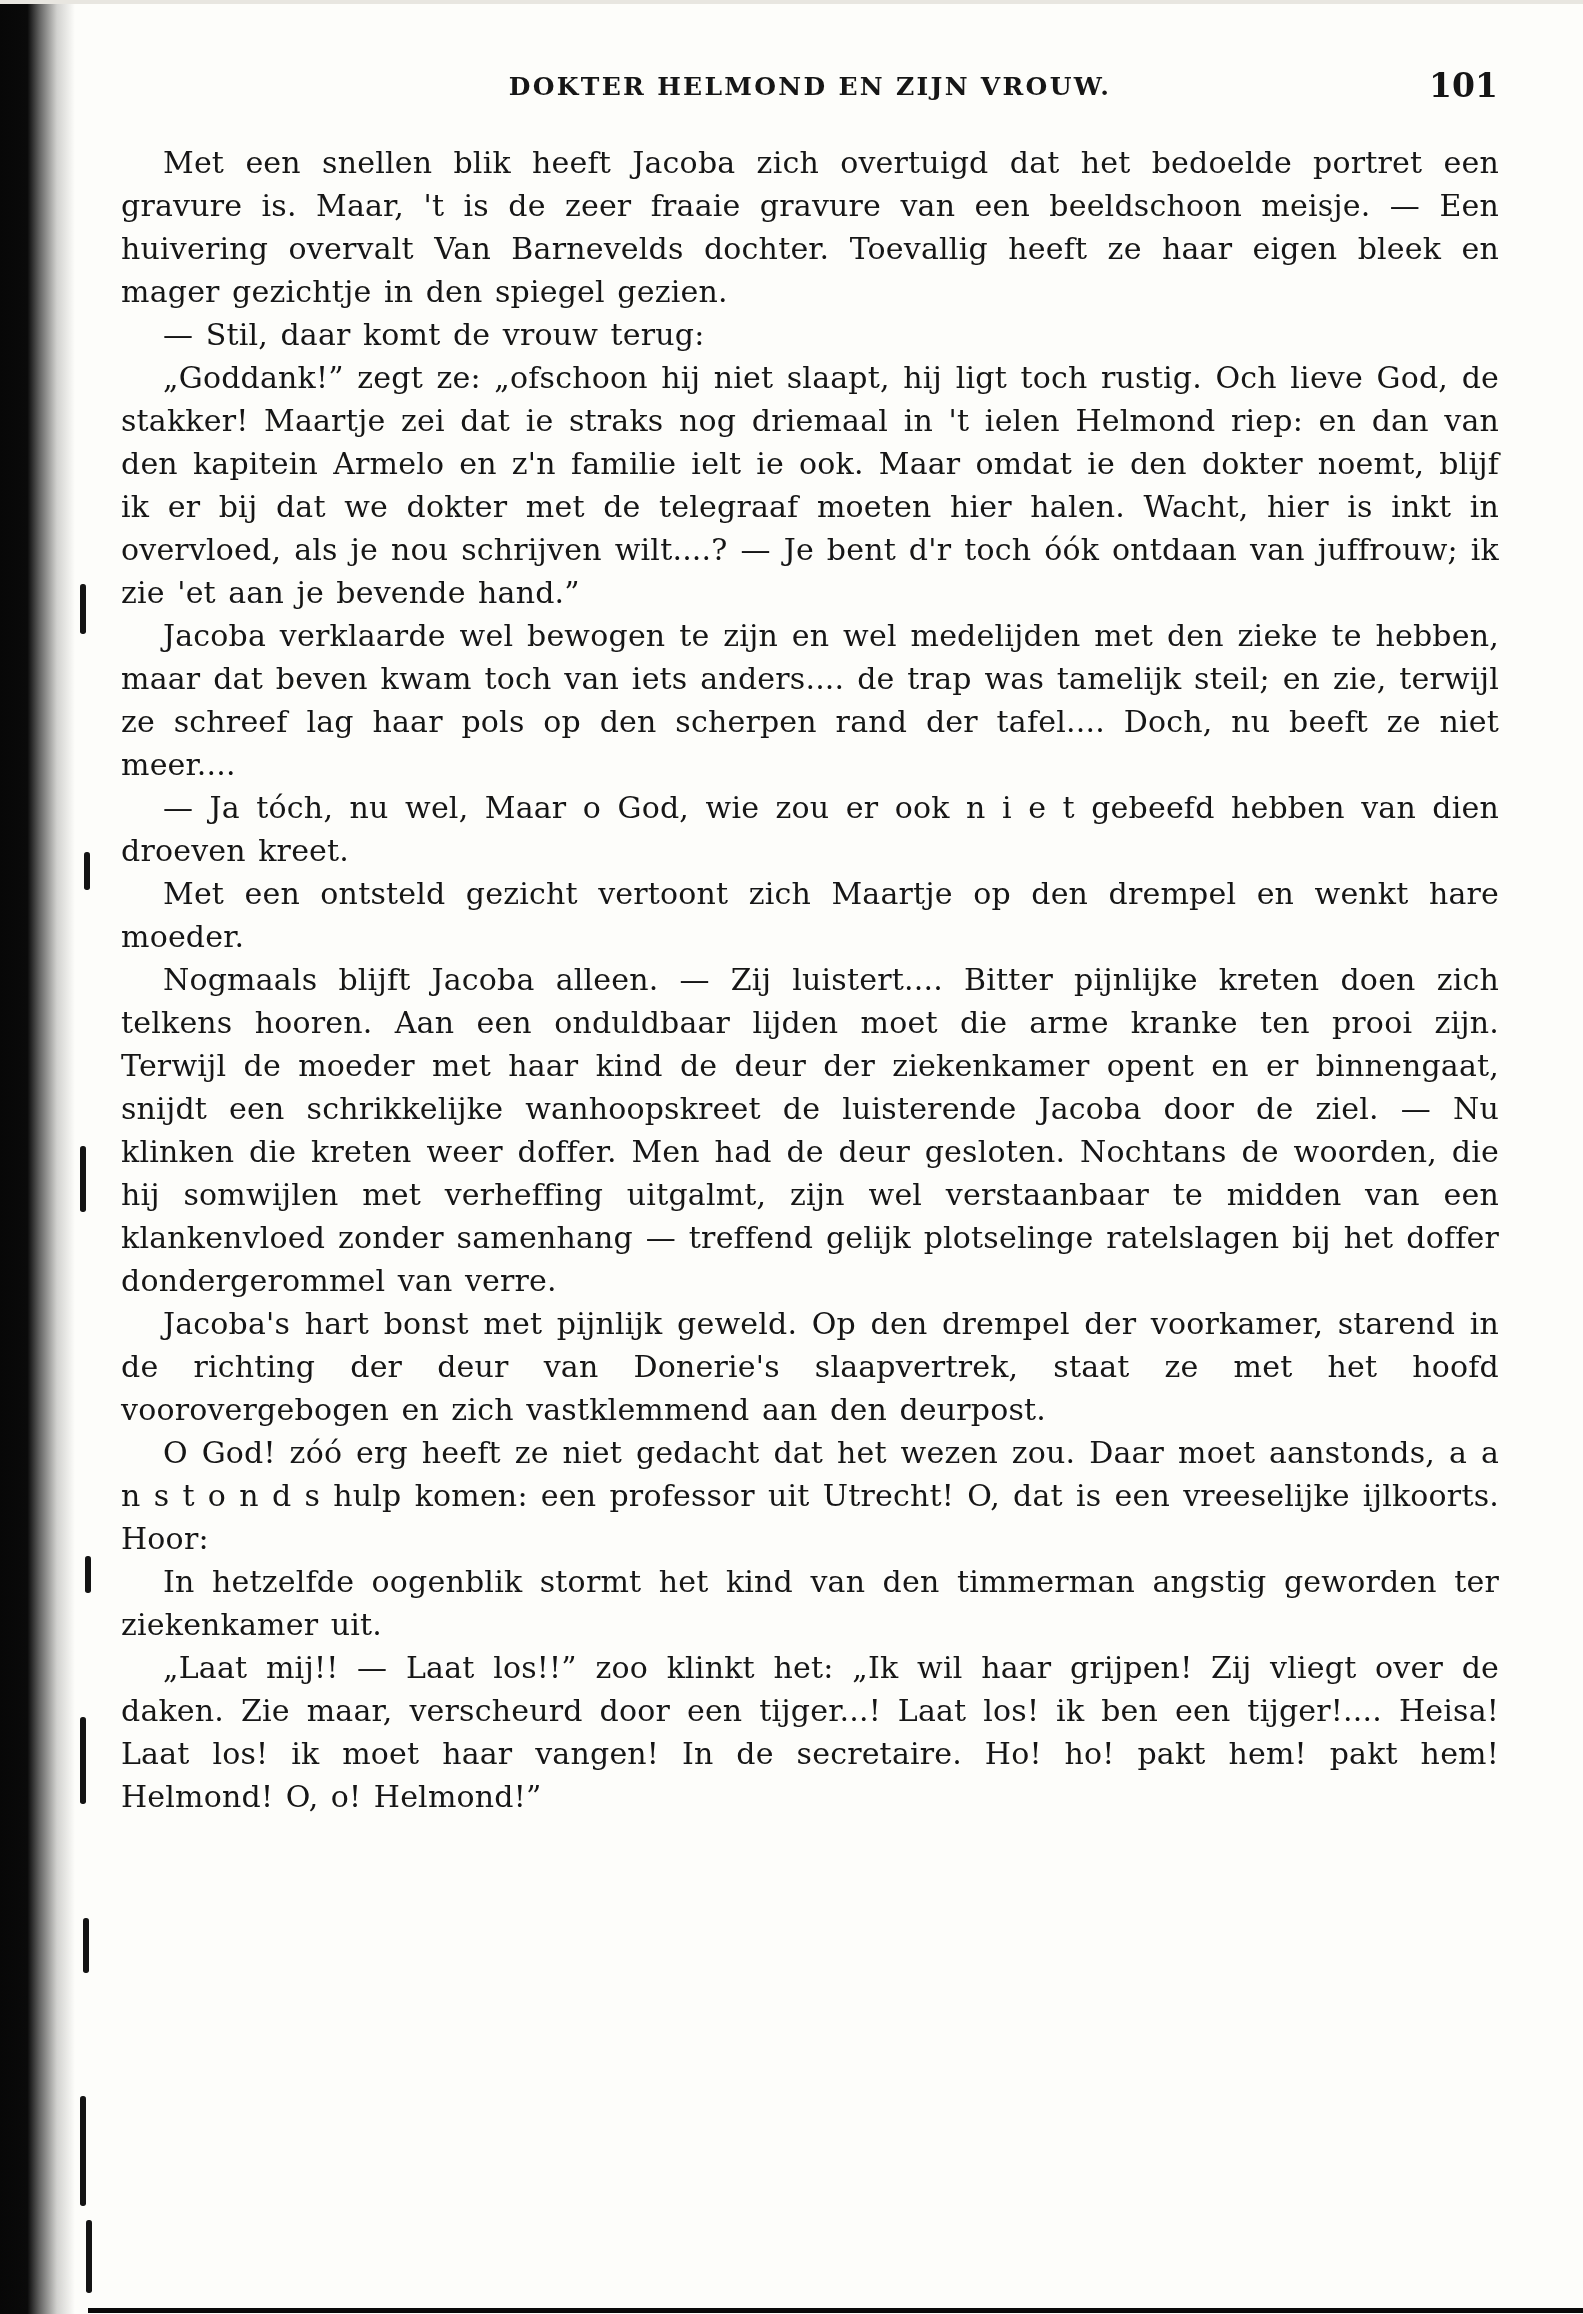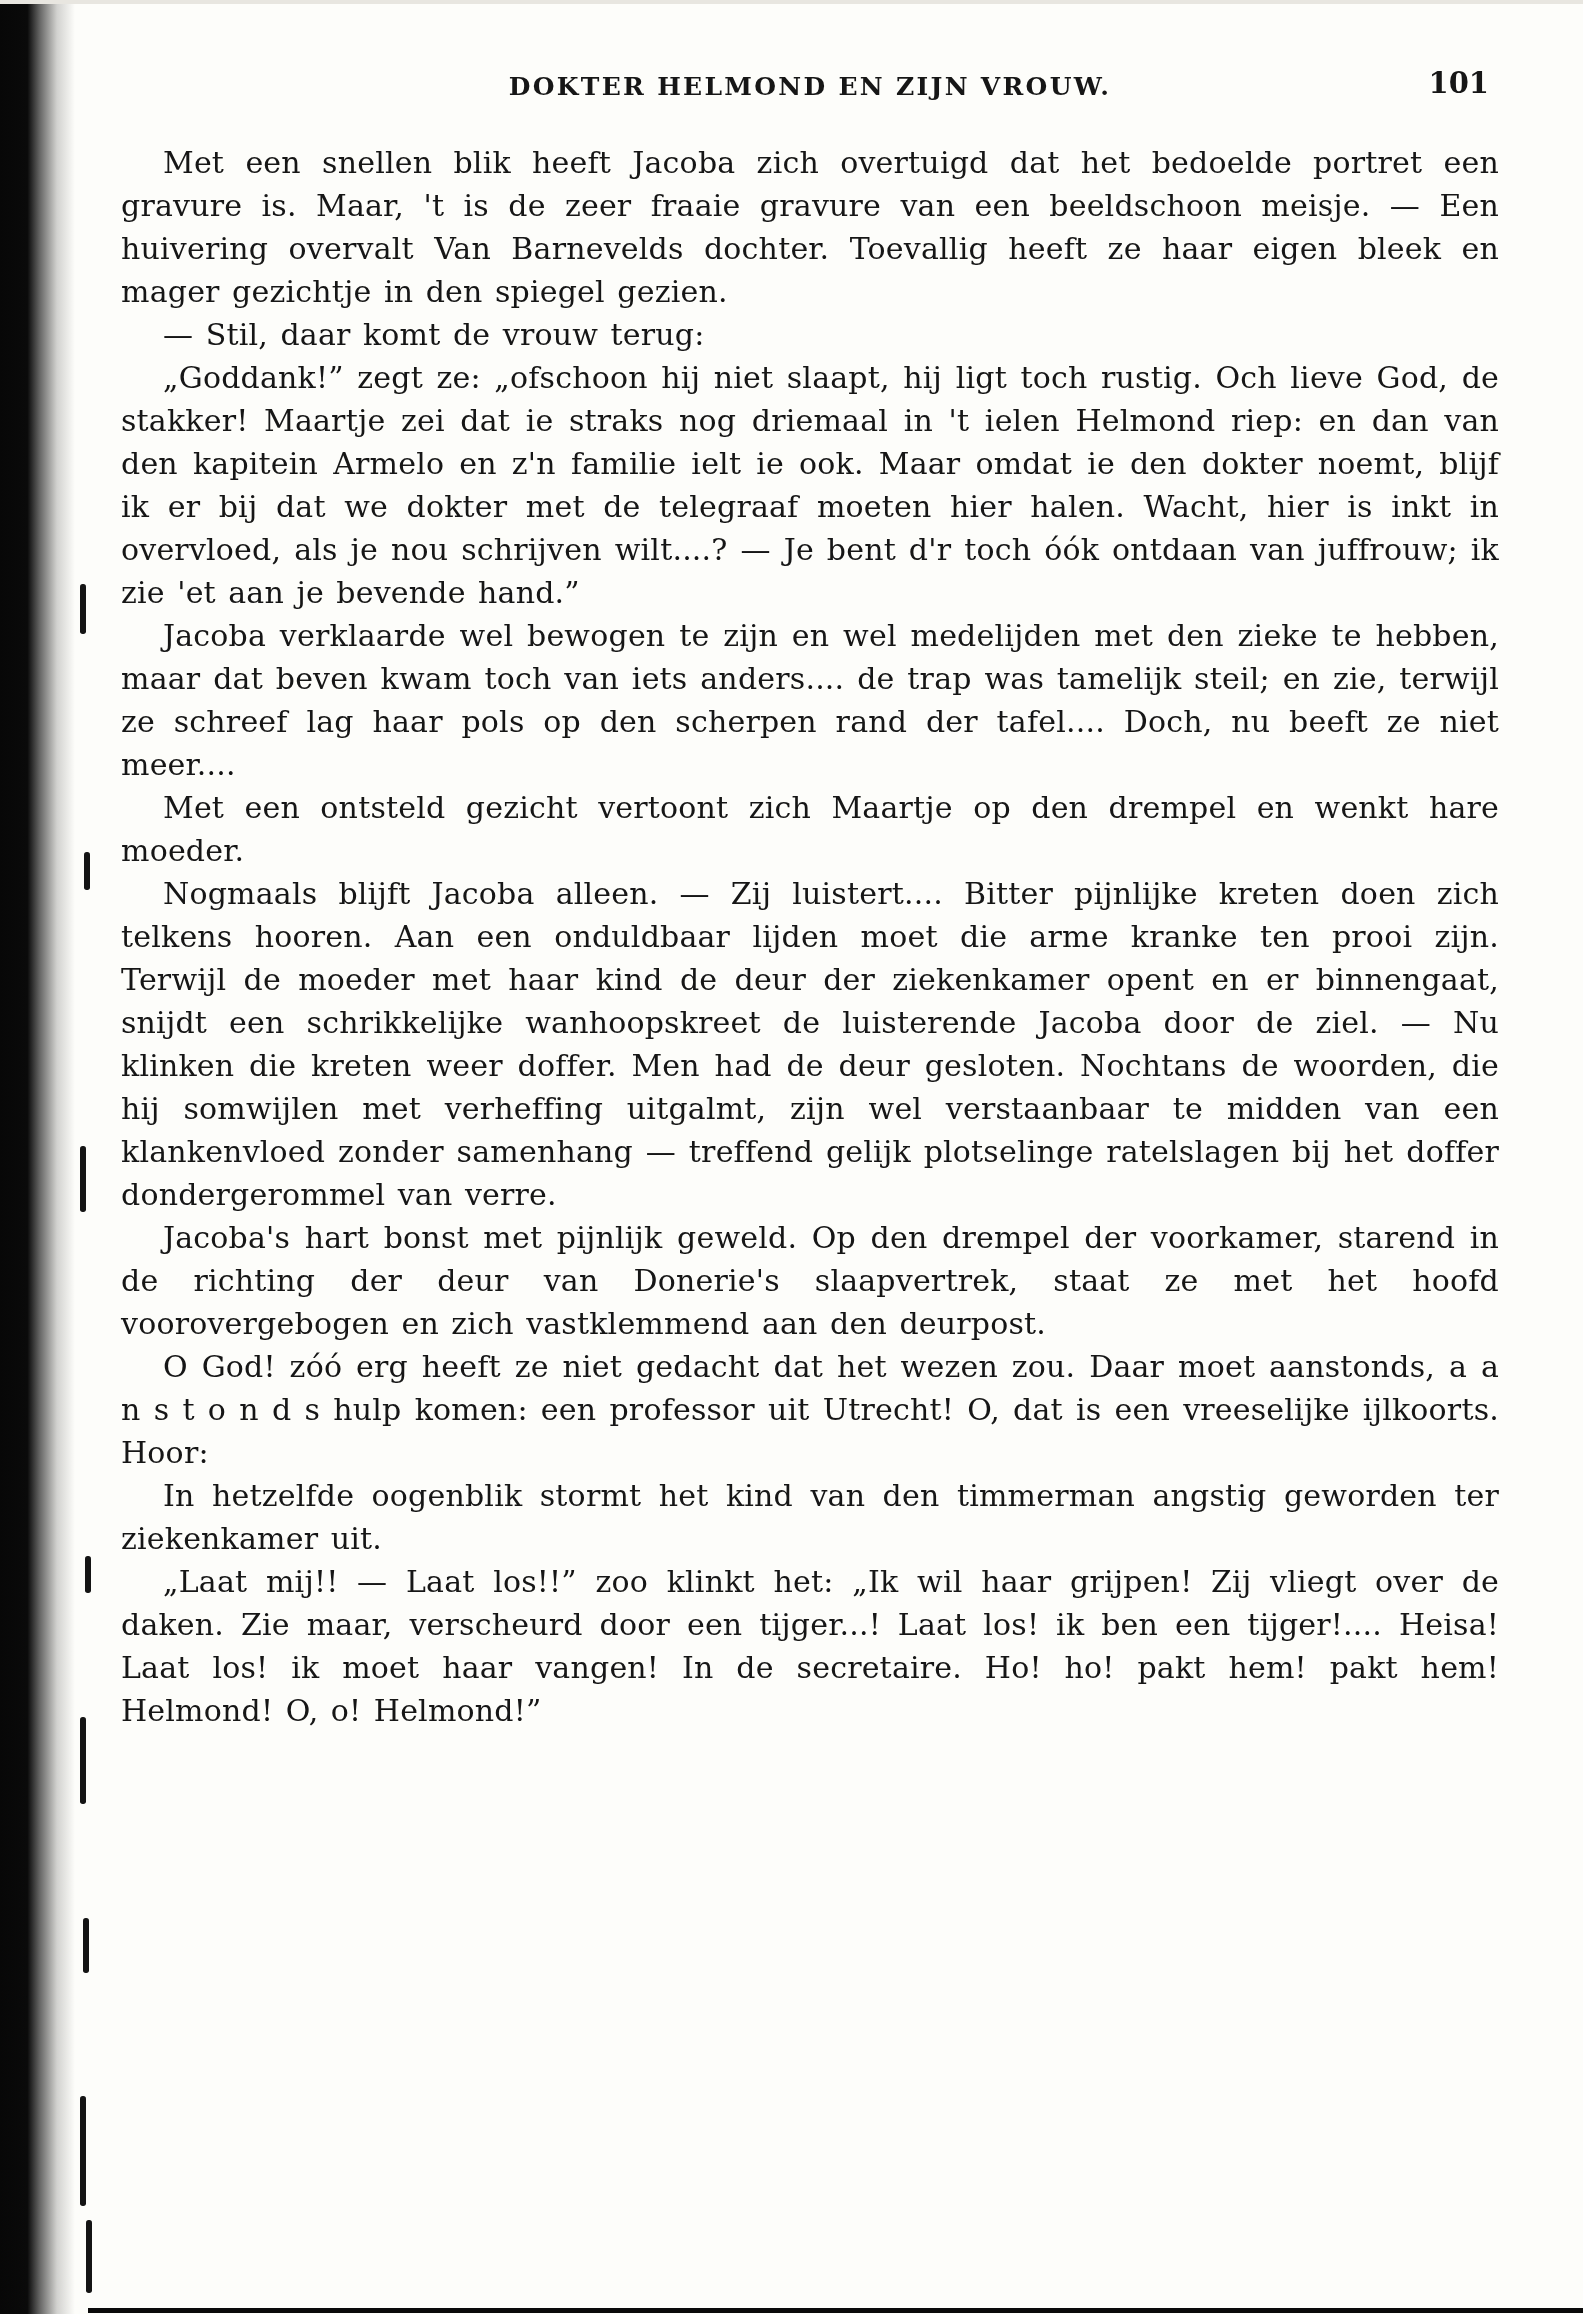--- a/index.html
+++ b/index.html
@@ -65,23 +65,23 @@
     position: absolute;
     left: 0; right: 0;
     text-align: center;
     font-size: 25px;
     font-weight: bold;
     letter-spacing: 2.3px;
     padding-top: 5.5px;
   }
   .page-number {
     position: absolute;
-    right: 10px;
+    right: 1px;
     top: 0;
-    font-size: 29px;
+    font-size: 33px;
     font-weight: bold;
   }
   .body-text p {
     margin: 0;
     text-indent: 42px;
     font-size: 30px;
     line-height: 43px;
     text-align: justify;
     letter-spacing: 0.2px;
     word-spacing: 2.7px;
@@ -110,20 +110,21 @@
     <div class="page-header">
       <div class="running-title">DOKTER HELMOND EN ZIJN VROUW.</div>
       <div class="page-number">101</div>
     </div>
 
     <div class="body-text">
       <p>Met een snellen blik heeft Jacoba zich overtuigd dat het bedoelde portret een gravure is. Maar, 't is de zeer fraaie gravure van een beeldschoon meisje. — Een huivering overvalt Van Barnevelds dochter. Toevallig heeft ze haar eigen bleek en mager gezichtje in den spiegel gezien.</p>
       <p>— Stil, daar komt de vrouw terug:</p>
       <p>„Goddank!” zegt ze: „ofschoon hij niet slaapt, hij ligt toch rustig. Och lieve God, de stakker! Maartje zei dat ie straks nog driemaal in 't ielen Helmond riep: en dan van den kapitein Armelo en z'n familie ielt ie ook. Maar omdat ie den dokter noemt, blijf ik er bij dat we dokter met de telegraaf moeten hier halen. Wacht, hier is inkt in overvloed, als je nou schrijven wilt....? — Je bent d'r toch óók ontdaan van juffrouw; ik zie 'et aan je bevende hand.”</p>
       <p>Jacoba verklaarde wel bewogen te zijn en wel medelijden met den zieke te hebben, maar dat beven kwam toch van iets anders.... de trap was tamelijk steil; en zie, terwijl ze schreef lag haar pols op den scherpen rand der tafel.... Doch, nu beeft ze niet meer....</p>
+      <p>— Ja tóch, nu wel, Maar o God, wie zou er ook n i e t gebeefd hebben van dien droeven kreet.</p>
       <p>Met een ontsteld gezicht vertoont zich Maartje op den drempel en wenkt hare moeder.</p>
       <p>Nogmaals blijft Jacoba alleen. — Zij luistert.... Bitter pijnlijke kreten doen zich telkens hooren. Aan een onduldbaar lijden moet die arme kranke ten prooi zijn. Terwijl de moeder met haar kind de deur der ziekenkamer opent en er binnengaat, snijdt een schrikkelijke wanhoopskreet de luisterende Jacoba door de ziel. — Nu klinken die kreten weer doffer. Men had de deur gesloten. Nochtans de woorden, die hij somwijlen met verheffing uitgalmt, zijn wel verstaanbaar te midden van een klankenvloed zonder samenhang — treffend gelijk plotselinge ratelslagen bij het doffer dondergerommel van verre.</p>
       <p>Jacoba's hart bonst met pijnlijk geweld. Op den drempel der voorkamer, starend in de richting der deur van Donerie's slaapvertrek, staat ze met het hoofd voorovergebogen en zich vastklemmend aan den deurpost.</p>
       <p>O God! zóó erg heeft ze niet gedacht dat het wezen zou. Daar moet aanstonds, a a n s t o n d s hulp komen: een professor uit Utrecht! O, dat is een vreeselijke ijlkoorts. Hoor:</p>
       <p>In hetzelfde oogenblik stormt het kind van den timmerman angstig geworden ter ziekenkamer uit.</p>
       <p>„Laat mij!! — Laat los!!” zoo klinkt het: „Ik wil haar grijpen! Zij vliegt over de daken. Zie maar, verscheurd door een tijger...! Laat los! ik ben een tijger!.... Heisa! Laat los! ik moet haar vangen! In de secretaire. Ho! ho! pakt hem! pakt hem! Helmond! O, o! Helmond!”</p>
     </div>
 
   </div>
 </div>

